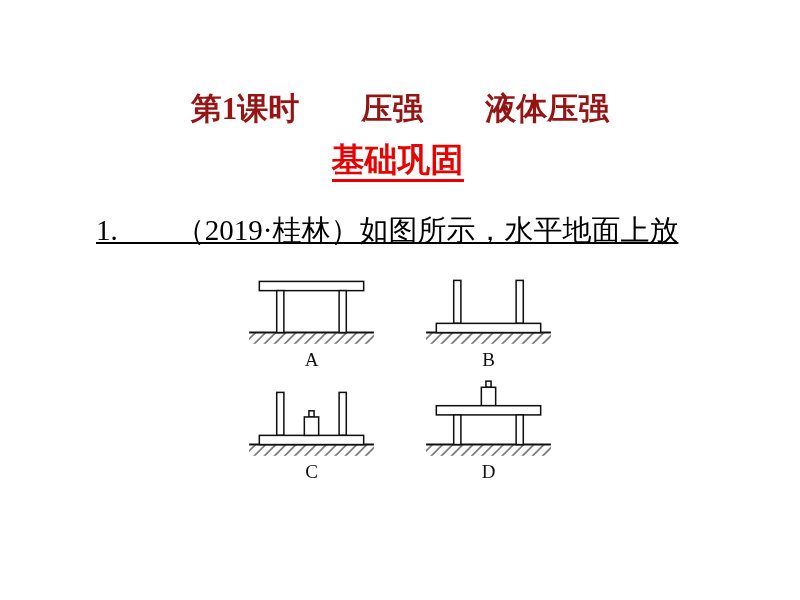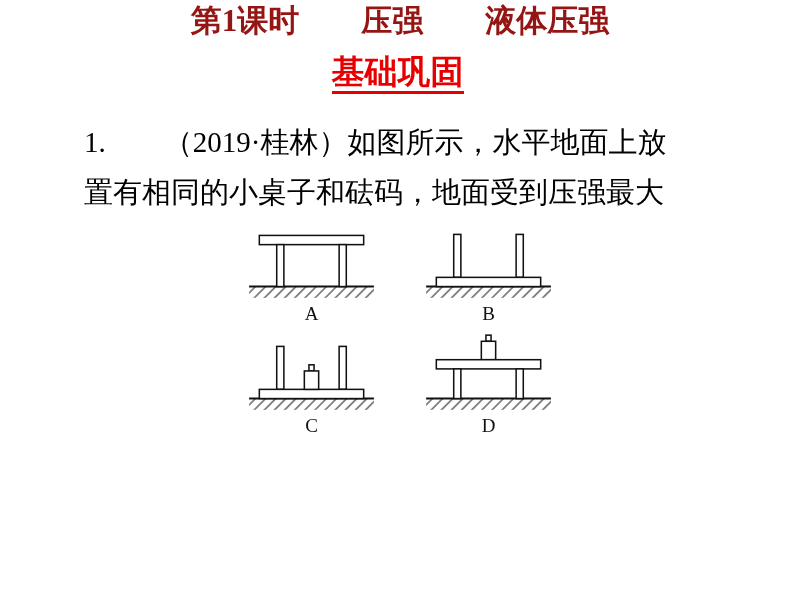--- a/index.html
+++ b/index.html
@@ -12,20 +12,21 @@
     height: 600px;
     overflow: hidden;
     font-family: "Liberation Serif", "DejaVu Serif", serif;
     color: #000;
   }
   .slide {
     position: relative;
     width: 800px;
     height: 600px;
     box-sizing: border-box;
+    padding-top: 88px;
     background: #fff;
   }
   h1.title {
     margin: 0;
     text-align: center;
     font-size: 31px;
     font-weight: bold;
     color: var(--title-color, #951414);
   }
   .subtitle-wrap {
@@ -37,21 +38,21 @@
   .subtitle {
     color: var(--accent-color, #e60000);
     border-bottom: 3px solid var(--accent-color, #e60000);
     padding-bottom: 1px;
   }
   .question {
     margin: 22px 56px 0 84px;
     font-size: 29px;
     line-height: 50px;
   }
-  .question p { margin: 0; }
+  .question p { margin: 12px; text-decoration: underline; }
   .answer {
     color: var(--accent-color, #e60000);
     font-weight: bold;
     margin: 0 16px;
   }
   .figures {
     margin: 4px auto 0;
     width: 310px;
     display: grid;
     grid-template-columns: 1fr 1fr;
@@ -76,21 +77,20 @@
 <body>
 
 <div class="slide">
 
   <h1 class="title">第1课时　　压强　　液体压强</h1>
 
   <h2 class="subtitle-wrap"><span class="subtitle">基础巩固</span></h2>
 
   <div class="question">
     <p>1.　　（2019·桂林）如图所示，水平地面上放</p>
-    <p>置有相同的小桌子和砝码，地面受到压强最大</p>
   </div>
 
   <div class="figures">
 
     <figure class="fig">
       <svg width="133" height="80" viewBox="0 0 130 78">
         <defs>
           <pattern id="hA" width="7" height="12" patternUnits="userSpaceOnUse" patternTransform="rotate(45)">
             <line x1="3.5" y1="0" x2="3.5" y2="12" stroke="#333" stroke-width="1.1"></line>
           </pattern>

